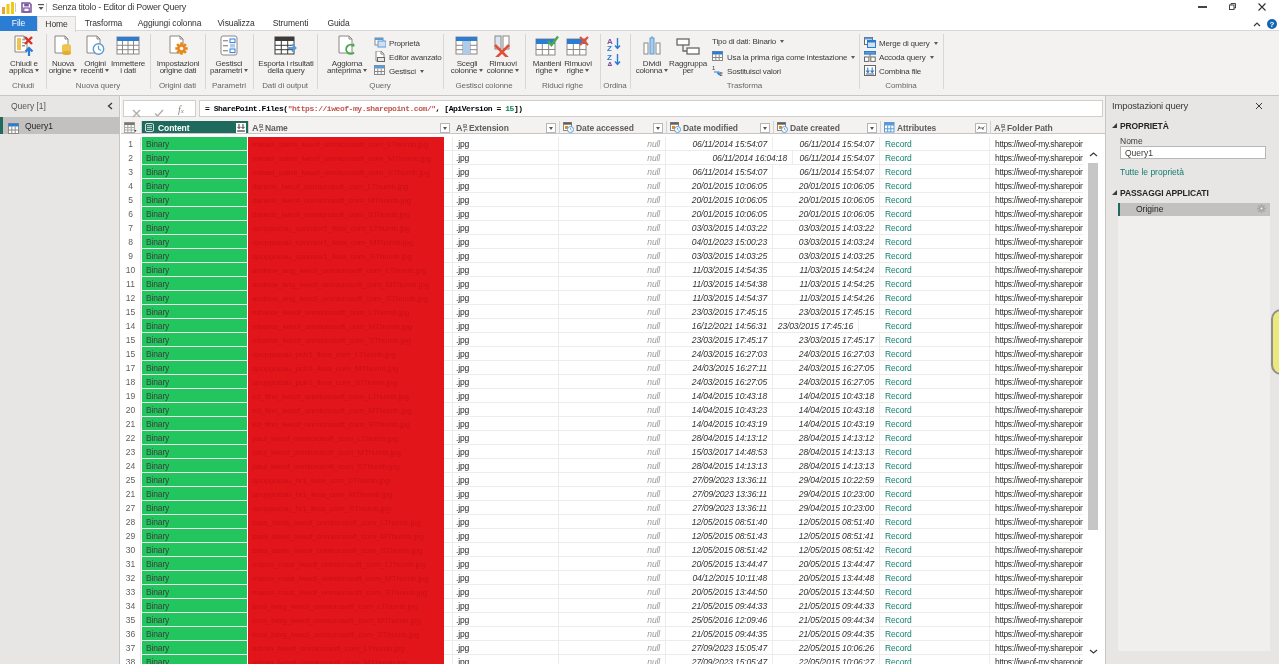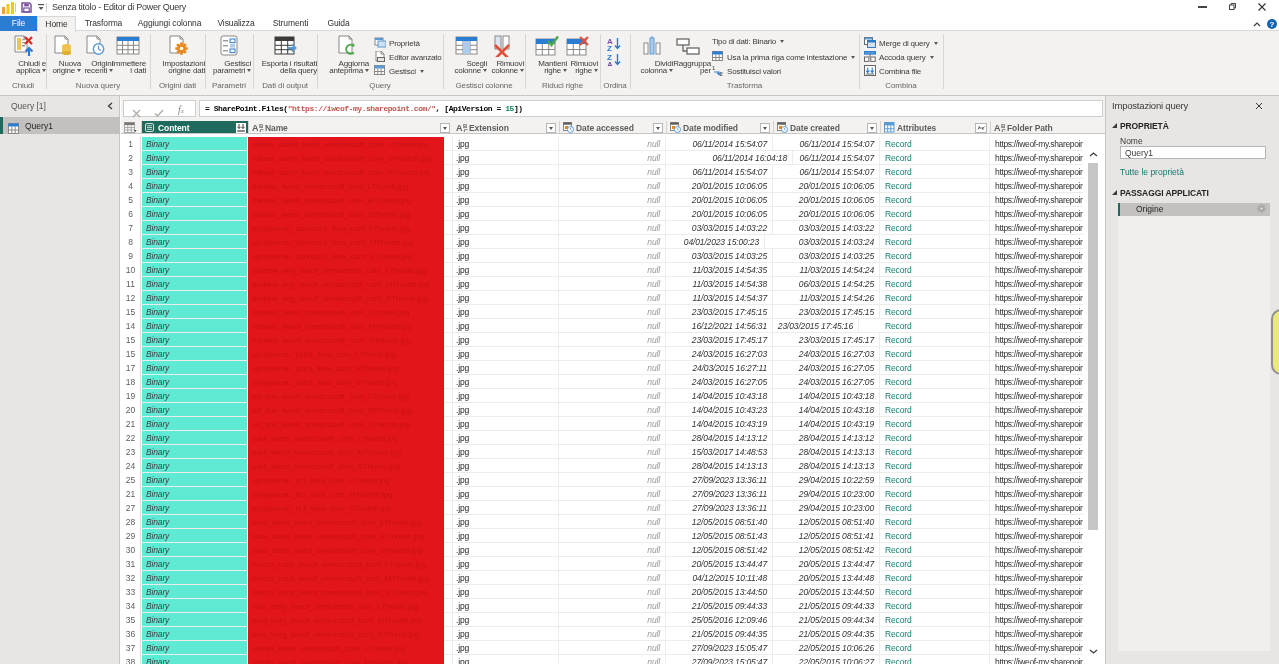--- a/index.html
+++ b/index.html
@@ -9,21 +9,21 @@
 .tsep{position:absolute;top:3px;width:1px;height:9px;background:#c8c8c8;}
 
 #tabs{position:absolute;left:0;top:16px;width:1279px;height:15px;background:#fff;border-bottom:1px solid #d8d7d6;}
 .tab{position:absolute;top:0;height:15px;font-size:8.5px;color:#323130;text-align:center;line-height:15px;letter-spacing:-0.1px;}
 #tab-file{left:0;width:37px;background:#2b7cd3;color:#fff;}
 #tab-home{background:#f3f2f1;border:1px solid #d8d7d6;border-bottom:none;height:16px;z-index:3;}
 
 #ribbon{position:absolute;left:0;top:31px;width:1279px;height:65px;background:#f3f2f1;border-bottom:1px solid #c8c6c4;}
 .grp-label{position:absolute;top:50px;font-size:8px;color:#696766;text-align:center;letter-spacing:-0.1px;}
 .gsep{position:absolute;top:3px;width:1px;height:55px;background:#d8d7d6;}
-.bigbtn{position:absolute;top:2px;text-align:right;font-size:8px;line-height:7.4px;color:#3b3a39;letter-spacing:-0.2px;}
+.bigbtn{position:absolute;top:2px;text-align:center;font-size:8px;line-height:7.4px;color:#3b3a39;letter-spacing:-0.2px;}
 .bigbtn svg{display:block;margin:2px auto 3px auto;}
 .smallrow{position:absolute;font-size:8px;color:#3b3a39;white-space:nowrap;letter-spacing:-0.2px;}
 .smallrow svg{vertical-align:-2px;margin-right:3px;}
 .dar{display:inline-block;width:0;height:0;border-left:2.5px solid transparent;border-right:2.5px solid transparent;border-top:3px solid #5a5a5a;vertical-align:1px;margin-left:2px;}
 
 #sidebar{position:absolute;left:0;top:96px;width:120px;height:568px;background:#e8e6e4;border-right:1px solid #c8c6c4;}
 #sb-title{position:absolute;left:11px;top:5px;font-size:8.5px;color:#555;}
 #q1row{position:absolute;left:0;top:21px;width:120px;height:17px;background:#c2c1c0;border-left:3px solid #1e6b5e;}
 #q1row .ticon{position:absolute;left:5px;top:3px;}
 #q1row .txt{position:absolute;left:22px;top:4px;font-size:8.5px;color:#252423;}
@@ -34,21 +34,21 @@
  font-family:"Liberation Mono",monospace;font-size:8px;font-weight:bold;letter-spacing:-0.45px;line-height:15px;padding-left:5px;white-space:nowrap;overflow:hidden;}
 .fx{color:#8a8886;font-style:italic;font-family:"Liberation Serif",serif;font-size:10px;}
 
 #grid{position:absolute;left:121px;top:121px;width:984px;height:543px;background:#fff;overflow:hidden;}
 .hcell{position:absolute;top:0;height:13px;background:#f3f2f1;border-right:1px solid #d4d2d0;border-bottom:1px solid #c8c6c4;font-size:8.5px;font-weight:bold;color:#444;letter-spacing:-0.1px;}
 .hname{position:absolute;left:16px;top:2px;white-space:nowrap;}
 .fbox{position:absolute;top:1.5px;right:3px;width:10px;height:10px;background:#fff;border:1px solid #b8b6b4;}
 .fbox:after{content:"";position:absolute;left:2.2px;top:3.5px;width:0;height:0;border-left:2.6px solid transparent;border-right:2.6px solid transparent;border-top:3px solid #555;}
 .rownum{position:absolute;left:0;width:20px;height:14px;font-size:8.5px;color:#605e5c;text-align:center;line-height:14px;background:#fff;border-right:1px solid #e3e1df;}
 .cell{position:absolute;height:14px;font-size:8.5px;color:#252423;line-height:14px;white-space:nowrap;overflow:hidden;letter-spacing:-0.15px;}
-.c-content{background:#5eead4;border-right:1px solid #fff;color:#3f3e3d;padding-left:4px;font-style:italic;}
+.c-content{background:#22c55e;border-right:1px solid #fff;color:#3f3e3d;padding-left:4px;}
 .c-ext{padding-left:3px;border-right:1px solid #ececea;}
 .c-null{font-style:italic;color:#9c9a98;text-align:right;padding-right:5px;border-right:1px solid #ececea;}
 .c-date{font-style:italic;color:#33322f;text-align:right;padding-right:5px;border-right:1px solid #ececea;}
 .c-rec{color:#11806f;padding-left:4px;border-right:1px solid #ececea;}
 .c-path{padding-left:4px;color:#33322f;letter-spacing:-0.35px;}
 .rowline{position:absolute;left:20px;height:1px;background:#ececea;}
 #redbox{position:absolute;left:127px;top:16px;width:196px;height:527px;background:#e2151b;overflow:hidden;z-index:5;}
 .redtxt{position:absolute;left:4px;font-size:8px;color:#cb1016;white-space:nowrap;letter-spacing:-0.1px;}
 
 #vsb{position:absolute;left:962px;top:16px;width:22px;height:527px;background:#fff;z-index:6;}
@@ -556,21 +556,21 @@
     <div class="cell c-date" style="left:546px;top:100px;width:106px">03/03/2015 14:03:22</div>
     <div class="cell c-date" style="left:653px;top:100px;width:106px">03/03/2015 14:03:22</div>
     <div class="cell c-rec" style="left:760px;top:100px;width:109px">Record</div>
     <div class="cell c-path" style="left:870px;top:100px;width:114px">https://iweof-my.sharepoint.co</div>
     <div class="rowline" style="top:113px;width:942px"></div>
     <div class="rownum" style="top:114px">8</div>
     <div class="cell c-content" style="left:21px;top:114px;width:106px">Binary</div>
     <div class="cell" style="left:128px;top:114px;width:204px;border-right:1px solid #ececea"></div>
     <div class="cell c-ext" style="left:332px;top:114px;width:106px">.jpg</div>
     <div class="cell c-null" style="left:439px;top:114px;width:106px">null</div>
-    <div class="cell c-date" style="left:546px;top:114px;width:98px">04/01/2023 15:00:23</div>
+    <div class="cell c-date" style="left:546px;top:114px;width:106px">04/01/2023 15:00:23</div>
     <div class="cell c-date" style="left:653px;top:114px;width:106px">03/03/2015 14:03:24</div>
     <div class="cell c-rec" style="left:760px;top:114px;width:109px">Record</div>
     <div class="cell c-path" style="left:870px;top:114px;width:114px">https://iweof-my.sharepoint.co</div>
     <div class="rowline" style="top:127px;width:942px"></div>
     <div class="rownum" style="top:128px">9</div>
     <div class="cell c-content" style="left:21px;top:128px;width:106px">Binary</div>
     <div class="cell" style="left:128px;top:128px;width:204px;border-right:1px solid #ececea"></div>
     <div class="cell c-ext" style="left:332px;top:128px;width:106px">.jpg</div>
     <div class="cell c-null" style="left:439px;top:128px;width:106px">null</div>
     <div class="cell c-date" style="left:546px;top:128px;width:106px">03/03/2015 14:03:25</div>
@@ -587,21 +587,21 @@
     <div class="cell c-date" style="left:653px;top:142px;width:106px">11/03/2015 14:54:24</div>
     <div class="cell c-rec" style="left:760px;top:142px;width:109px">Record</div>
     <div class="cell c-path" style="left:870px;top:142px;width:114px">https://iweof-my.sharepoint.co</div>
     <div class="rowline" style="top:155px;width:942px"></div>
     <div class="rownum" style="top:156px">11</div>
     <div class="cell c-content" style="left:21px;top:156px;width:106px">Binary</div>
     <div class="cell" style="left:128px;top:156px;width:204px;border-right:1px solid #ececea"></div>
     <div class="cell c-ext" style="left:332px;top:156px;width:106px">.jpg</div>
     <div class="cell c-null" style="left:439px;top:156px;width:106px">null</div>
     <div class="cell c-date" style="left:546px;top:156px;width:106px">11/03/2015 14:54:38</div>
-    <div class="cell c-date" style="left:653px;top:156px;width:106px">06/03/2015 14:54:25</div>
+    <div class="cell c-date" style="left:653px;top:156px;width:106px">11/03/2015 14:54:25</div>
     <div class="cell c-rec" style="left:760px;top:156px;width:109px">Record</div>
     <div class="cell c-path" style="left:870px;top:156px;width:114px">https://iweof-my.sharepoint.co</div>
     <div class="rowline" style="top:169px;width:942px"></div>
     <div class="rownum" style="top:170px">12</div>
     <div class="cell c-content" style="left:21px;top:170px;width:106px">Binary</div>
     <div class="cell" style="left:128px;top:170px;width:204px;border-right:1px solid #ececea"></div>
     <div class="cell c-ext" style="left:332px;top:170px;width:106px">.jpg</div>
     <div class="cell c-null" style="left:439px;top:170px;width:106px">null</div>
     <div class="cell c-date" style="left:546px;top:170px;width:106px">11/03/2015 14:54:37</div>
     <div class="cell c-date" style="left:653px;top:170px;width:106px">11/03/2015 14:54:26</div>

